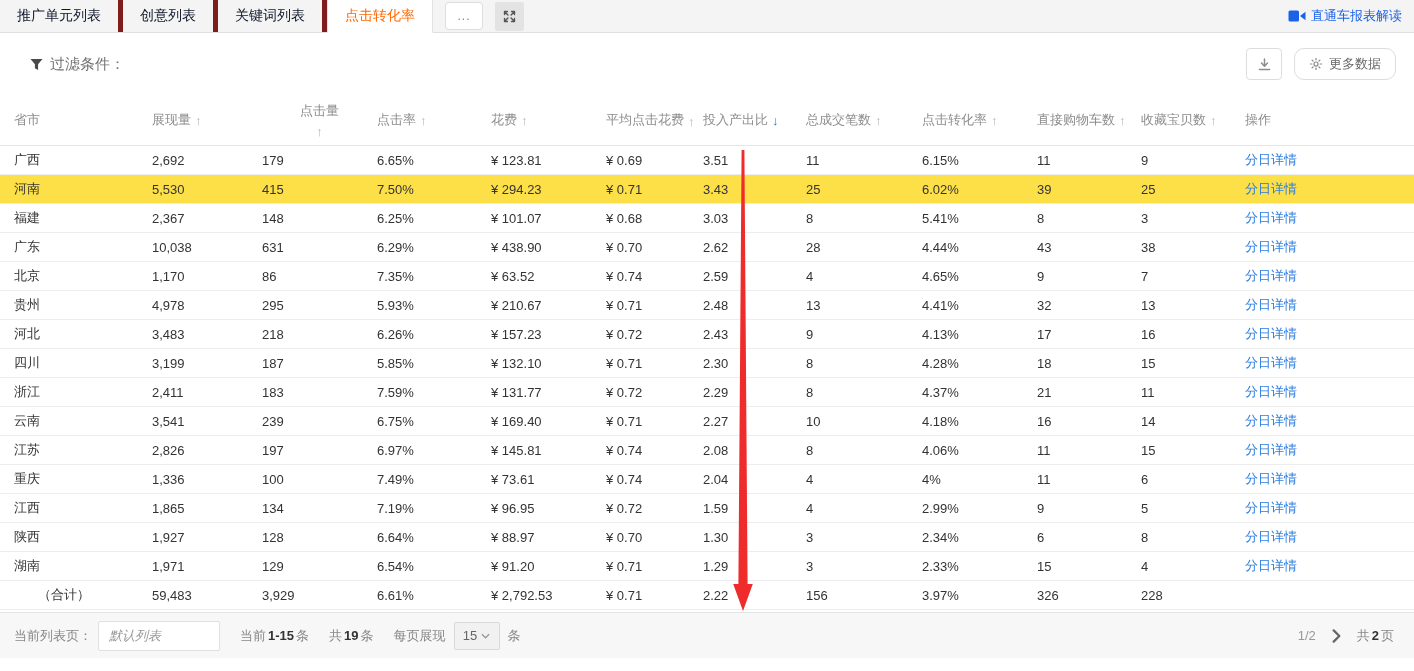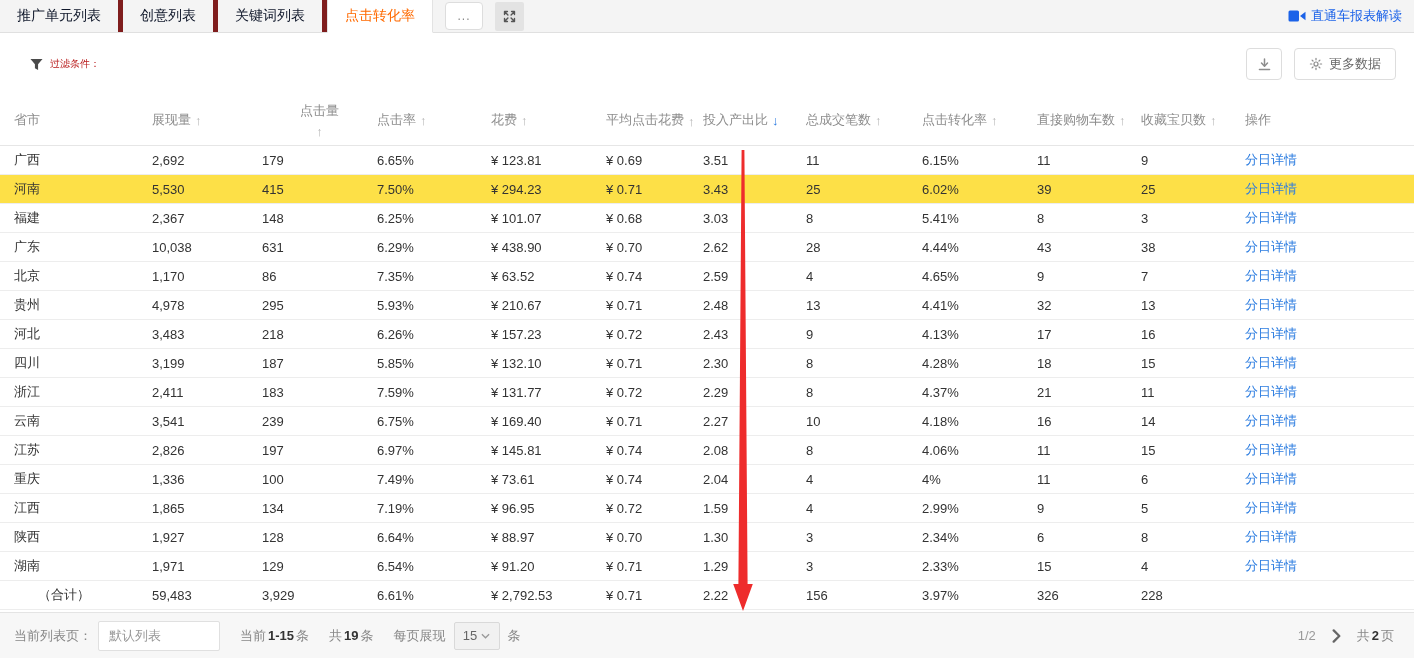--- a/index.html
+++ b/index.html
@@ -16,29 +16,29 @@
                   border-radius:4px; color:#888; font-size:12px; letter-spacing:1px;
                   display:flex; align-items:center; justify-content:center; cursor:pointer; }
   .tab-expand-btn { width:29px; height:29px; margin:2px 0 0 12px; background:#e3e3e3; border:none; border-radius:2px;
                     display:flex; align-items:center; justify-content:center; cursor:pointer; }
   .tabbar-spacer { flex:1; }
   .report-guide { display:flex; align-items:center; gap:5px; padding-right:12px; font-size:13px;
                   color:#1b62e8; cursor:pointer; }
 
   
   .filterbar { display:flex; align-items:center; height:62px; padding:0 18px 0 30px; background:#fff; }
-  .filter-label { display:flex; align-items:center; gap:7px; font-size:10px; color:#b91c1c; }
+  .filter-label { display:flex; align-items:center; gap:7px; font-size:15px; color:#737373; }
   .filter-input { width:162px; height:30px; margin-left:8px; border:1px solid #ddd; border-radius:4px;
                   padding:0 10px; font-size:13px; color:#333; outline:none; }
   .filter-input::placeholder { color:#bbb; }
   .filter-spacer { flex:1; }
   .icon-btn { width:36px; height:32px; background:#fff; border:1px solid #ddd; border-radius:4px;
               display:flex; align-items:center; justify-content:center; cursor:pointer; }
   .more-data-btn { height:32px; margin-left:12px; padding:0 14px; background:#fff; border:1px solid #ddd;
-                   border-radius:4px; display:flex; align-items:center; gap:6px; font-size:13px; color:#666; cursor:pointer; }
+                   border-radius:10px; display:flex; align-items:center; gap:6px; font-size:13px; color:#666; cursor:pointer; }
 
   
   .table { width:1414px; }
   .thead { display:flex; align-items:center; height:51px; border-bottom:1px solid #e6e6e6;
            font-size:13px; color:#8c8c8c; }
   .th { display:flex; align-items:center; gap:4px; }
   .sort-arrow { font-size:13px; font-weight:bold; color:#b3b3b3; }
   .sort-arrow.active { color:#2a7ae0; }
   .tr { display:flex; align-items:center; height:29px; border-bottom:1px solid #ededed;
         font-size:13px; color:#333; }
@@ -48,21 +48,21 @@
   .c2 { width:110px; } .c3 { width:115px;flex-direction:column; } .c4 { width:114px; } .c5 { width:115px; }
   .c6 { width:97px;align-items:flex-end; }  .c7 { width:103px; } .c8 { width:116px; } .c9 { width:115px; }
   .c10 { width:104px; } .c11 { width:104px; } .c12 { width:169px; }
   .tr.total .c1 { padding-left:38px; }
   .day-link { color:#2b7ce0; text-decoration:none; font-size:13px; cursor:pointer; }
 
   
   .footer { display:flex; align-items:center; height:46px; margin-top:2px; padding:0 20px 0 14px;
             background:#f7f7f7; border-top:1px solid #e4e4e4; font-size:13px; color:#888; }
   .list-input { width:122px; height:30px; margin-left:6px; background:#fff; border:1px solid #e0e0e0;
-                border-radius:2px; padding:0 10px; font-size:13px; color:#999; outline:none; }
+                border-radius:2px; padding:0 10px; font-size:13px; color:#999; outline:none;font-style:italic; }
   .fstat { margin-left:20px; }
   .fstat b, .pages b { color:#333; font-weight:bold; margin:0 2px; }
   .per-page-select { display:inline-flex; align-items:center; justify-content:center; gap:4px;
                      width:46px; height:28px; margin:0 8px; background:#f1f1f1; border:1px solid #d9d9d9;
                      border-radius:2px; color:#666; cursor:pointer; }
   .footer-spacer { flex:1; }
   .page-indicator { color:#999; margin-right:16px; }
   .next-btn { background:none; border:none; cursor:pointer; display:flex; align-items:center; margin-right:16px; }
   .pages { color:#888; }
 

